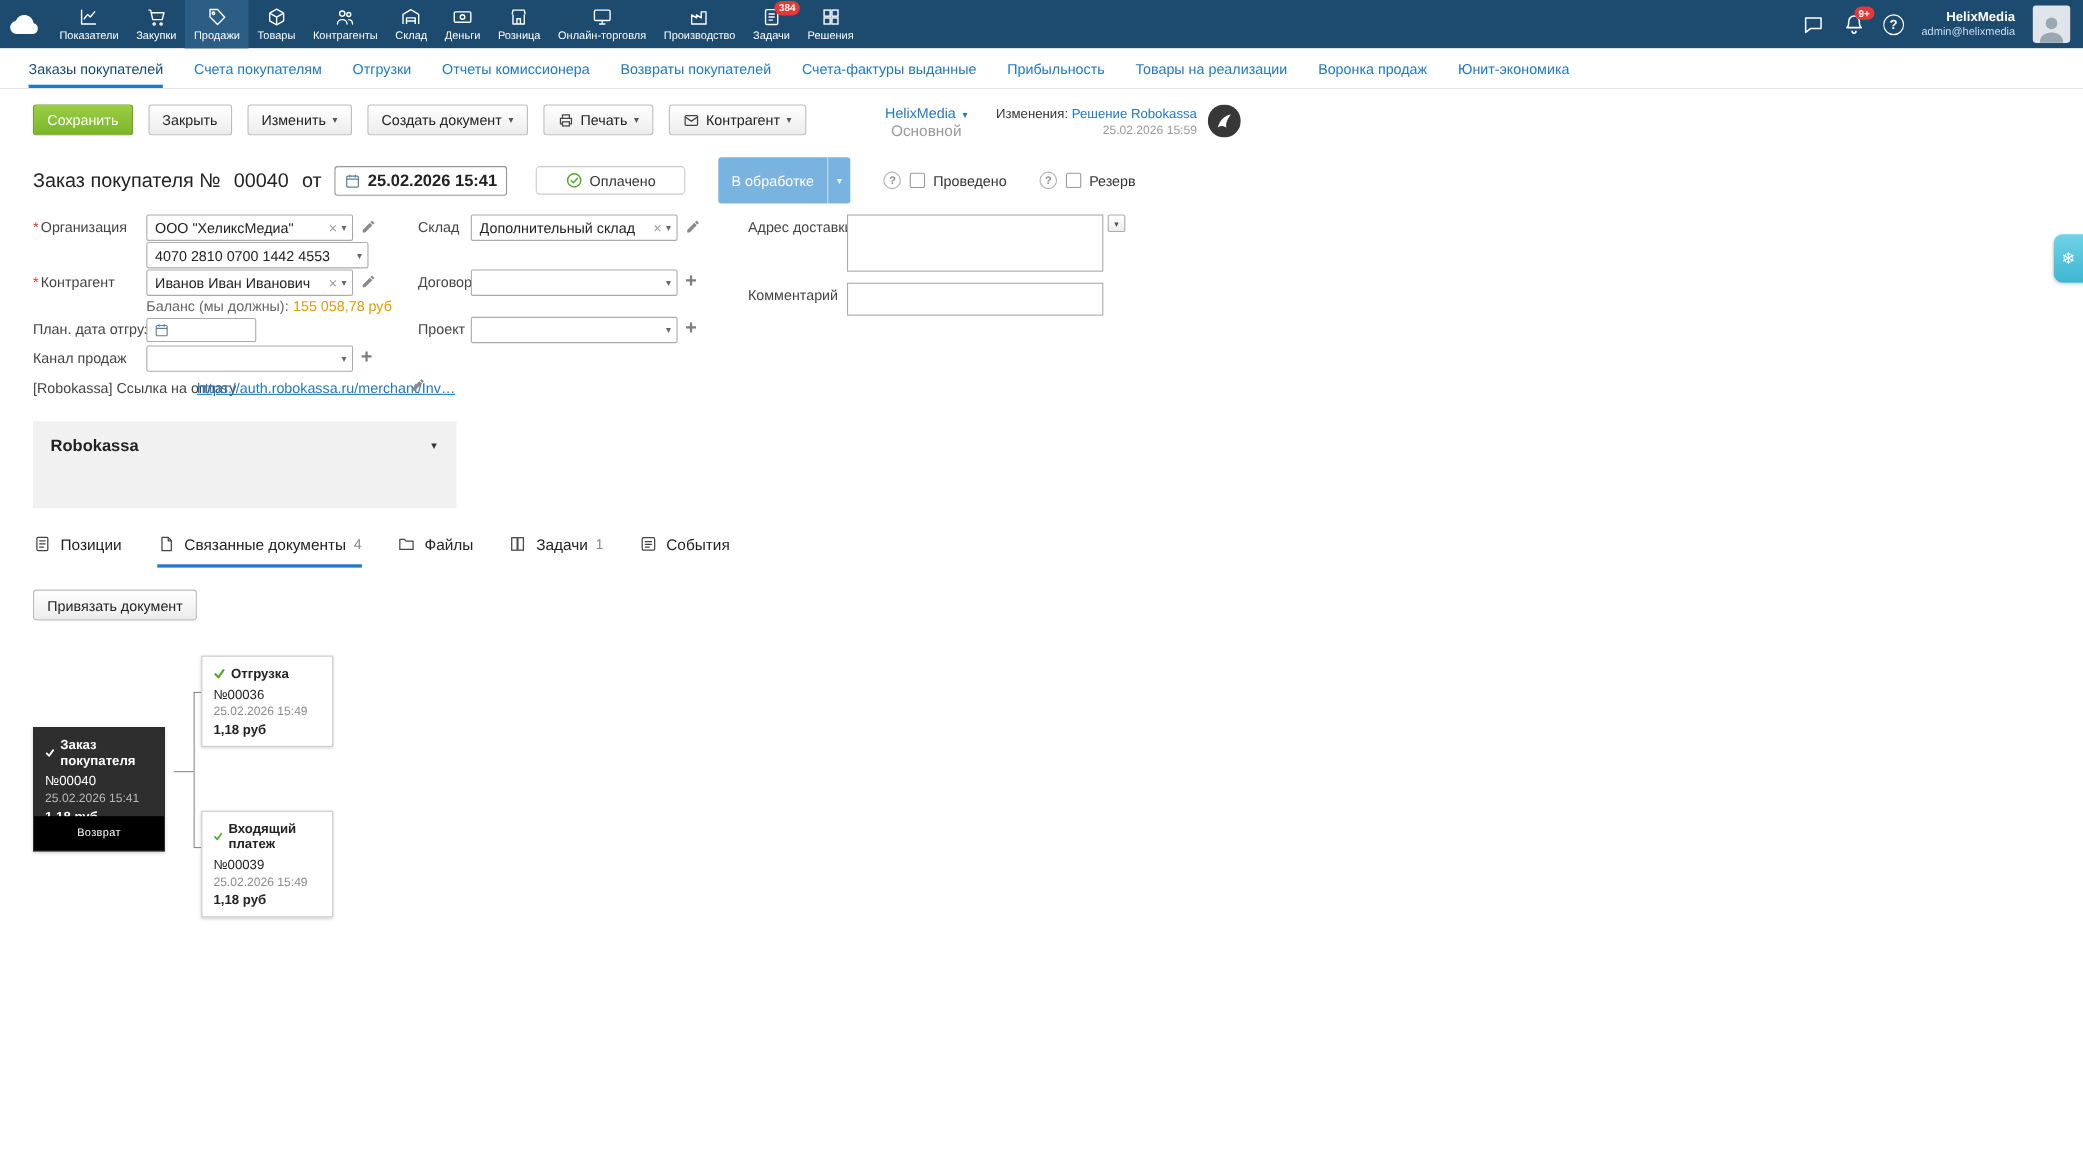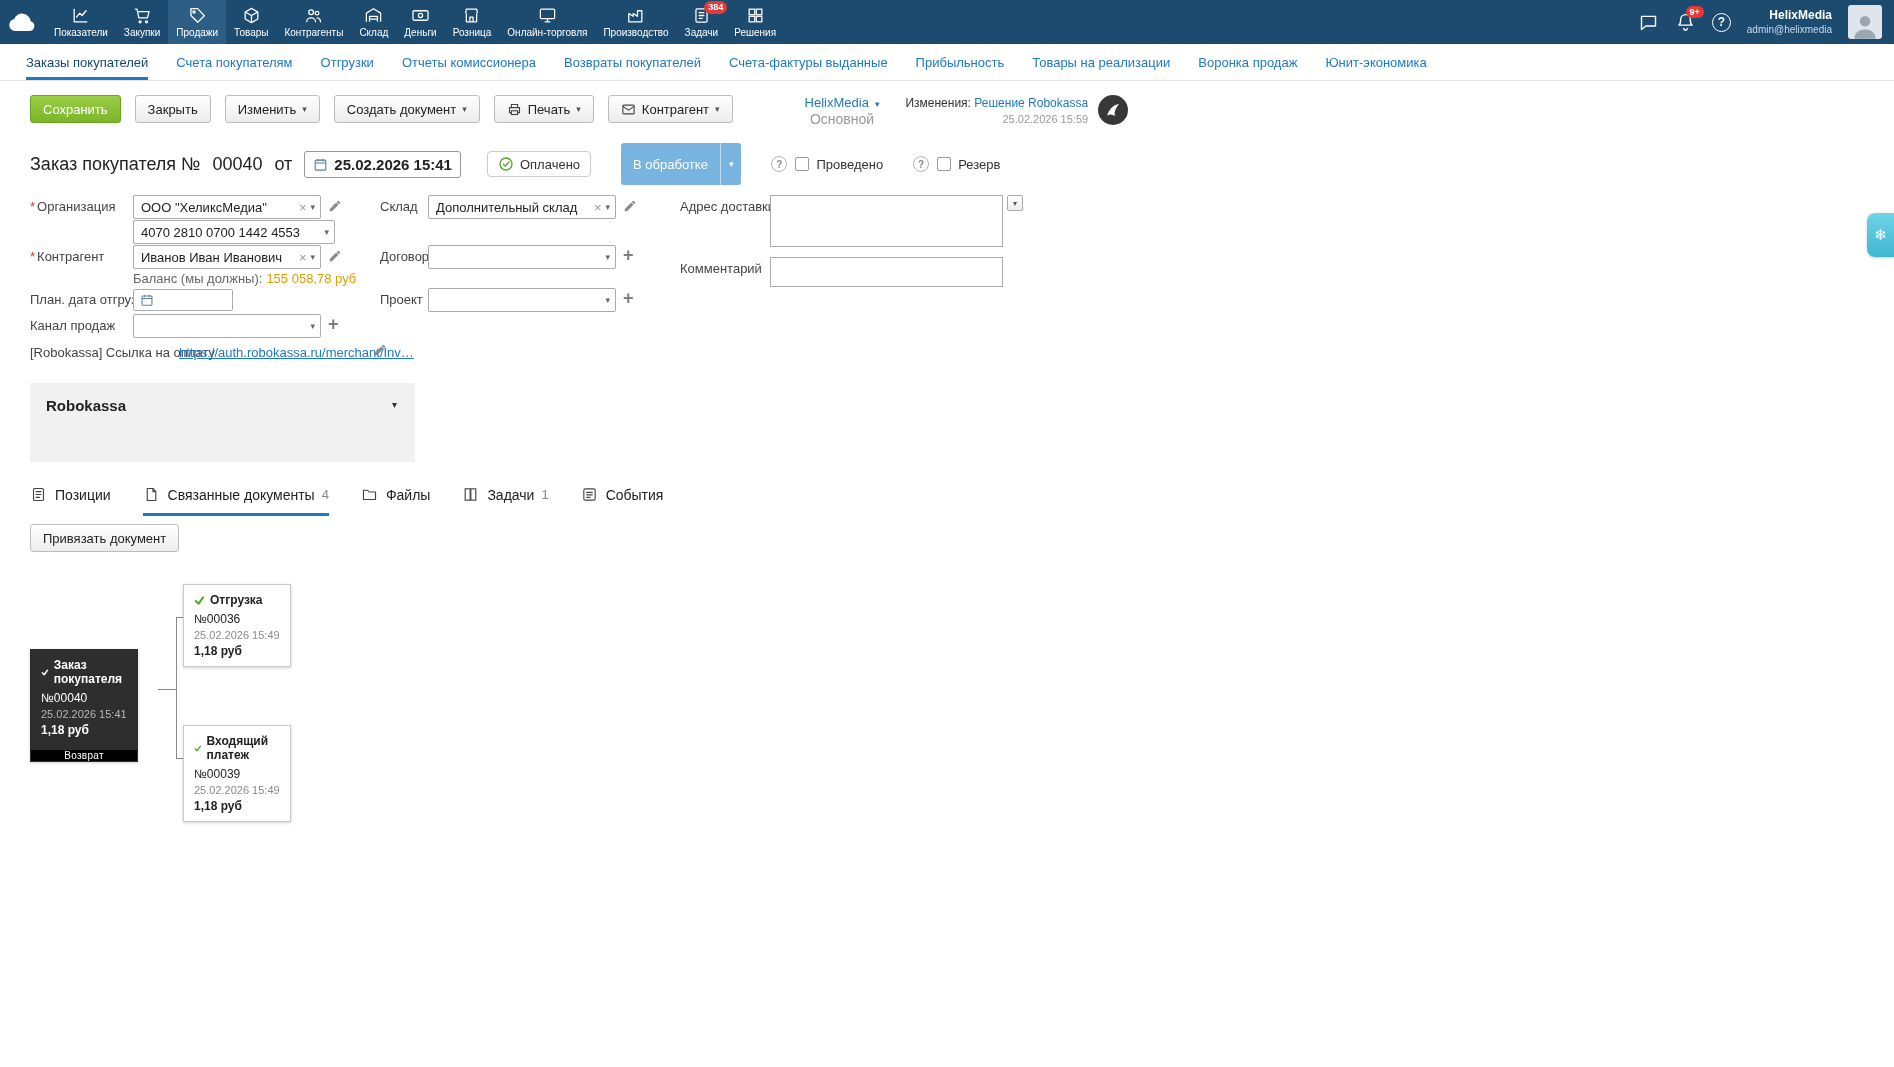--- a/index.html
+++ b/index.html
@@ -49,21 +49,21 @@
   .ctx-date{font-size:11px;color:#999}
   .ctx-logo{width:30px;height:30px;border-radius:50%;margin-left:10px;cursor:pointer}
 
   
   .title-row{display:flex;align-items:center;margin-top:16px}
   .doc-title{font-size:18px;color:#222}
   .doc-num{font-size:18px;color:#222;margin-left:12px}
   .of-label{font-size:18px;color:#222;margin:0 12px}
   .date-input{display:flex;align-items:center;border:1px solid #979797;border-radius:3px;height:27px;padding:0 8px;font-size:15px;font-weight:bold;color:#222;cursor:text}
   .date-input svg{margin-right:6px}
-  .paid-badge{display:flex;align-items:center;border:1px solid #cbcbcb;border-radius:4px;height:26px;padding:0 10px;margin-left:26px;background:#fff}
+  .paid-badge{display:flex;align-items:center;border:1px solid #cbcbcb;border-radius:4px;height:26px;padding:0 26px;margin-left:26px;background:#fff}
   .paid-badge span{margin-left:6px}
   .status-btn{display:flex;align-items:stretch;background:#79b3e0;color:#fff;border-radius:3px;height:42px;margin-left:30px;font-size:13px;cursor:pointer}
   .status-label{display:flex;align-items:center;padding:0 12px}
   .status-caret{display:flex;align-items:center;padding:0 8px;border-left:1px solid rgba(255,255,255,.55);font-size:9px}
   .qmark{width:16px;height:16px;border:1px solid #b3b3b3;border-radius:50%;color:#8a8a8a;font-size:10px;font-weight:bold;display:flex;align-items:center;justify-content:center;margin-left:30px;cursor:pointer}
   .chk{width:14px;height:14px;border:1px solid #9a9a9a;border-radius:2px;background:#fff;margin-left:8px;cursor:pointer}
   .chk-label{margin-left:7px}
 
   
   .form-area{position:relative;height:172px;margin-top:10px}
@@ -91,34 +91,34 @@
   .rb-close{height:32px;padding:0 16px;background:#fff;border:1px solid #3a3a3a;border-radius:4px;font-weight:bold;font-size:13px;color:#111;cursor:pointer;font-family:inherit}
   .rb-refund{height:32px;padding:0 16px;background:#5661d6;border:none;border-radius:4px;font-weight:bold;font-size:13px;color:#fff;cursor:pointer;font-family:inherit}
 
   
   .dtabs{display:flex;align-items:flex-end;margin-top:24px}
   .dtab{display:flex;align-items:center;margin-right:32px;padding-bottom:10px;border-bottom:3px solid transparent;color:#222;font-size:14px;cursor:pointer;white-space:nowrap}
   .dtab svg{margin-right:8px}
   .dtab.active{border-bottom-color:#2079c3}
   .dcount{color:#888;font-size:13px;margin-left:7px}
 
-  .bind-btn{margin-top:8px}
+  .bind-btn{margin-top:20px}
 
   
   .diagram{position:relative;height:240px;margin-top:22px}
-  .doc-card{position:absolute;width:108px;background:#fff;border:1px solid #c9c9c9;box-shadow:0 1px 3px rgba(0,0,0,.18);padding:8px 10px;font-size:12px;cursor:pointer}
+  .doc-card{position:absolute;width:120px;background:#fff;border:1px solid #c9c9c9;box-shadow:0 1px 3px rgba(0,0,0,.18);padding:8px 10px;font-size:12px;cursor:pointer}
   .doc-card .t{display:flex;align-items:center;font-weight:bold;color:#222}
   .doc-card .t svg{margin-right:5px}
   .doc-card .num{margin-top:5px;color:#222}
   .doc-card .dt{margin-top:3px;color:#8a8a8a;font-size:11px}
   .doc-card .amt{margin-top:3px;font-weight:bold;color:#222}
   .doc-card.dark{background:#2e2e2e;border-color:#2e2e2e;color:#fff;padding-bottom:24px}
   .doc-card.dark .t,.doc-card.dark .num,.doc-card.dark .amt{color:#fff}
   .doc-card.dark .dt{color:#b8b8b8}
-  .card-tag{position:absolute;left:0;right:0;bottom:0;background:#000;color:#fff;text-align:center;font-size:10px;padding:0 0;letter-spacing:.3px}
+  .card-tag{position:absolute;left:0;right:0;bottom:0;background:#000;color:#fff;text-align:center;font-size:10px;padding:10px 0;letter-spacing:.3px}
   .conn{position:absolute;background:transparent}
   .conn-v{border-left:1px solid #8a8a8a}
   .conn-h{border-top:1px solid #8a8a8a}
 
   
   .promo-tab{position:fixed;right:0;top:213px;width:27px;height:44px;border-radius:8px 0 0 8px;background:linear-gradient(#6fd3e6,#3fb6d2);display:flex;align-items:center;justify-content:center;color:#fff;font-size:15px;cursor:pointer;box-shadow:0 1px 3px rgba(0,0,0,.2)}
 </style>
 </head>
 <body>
 

